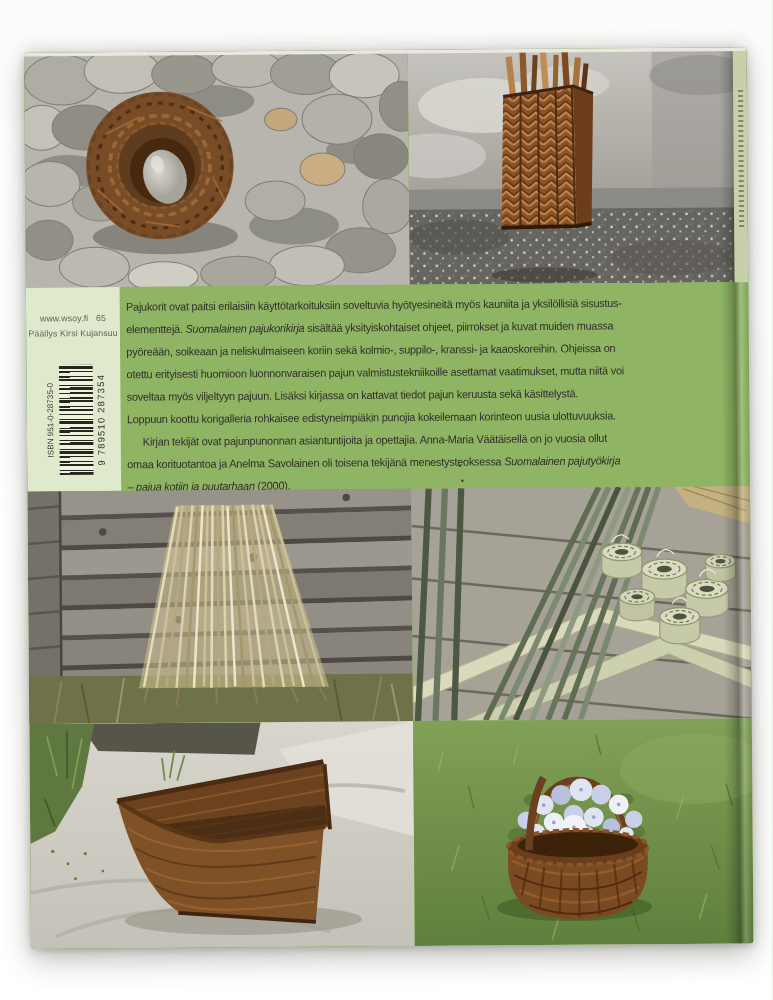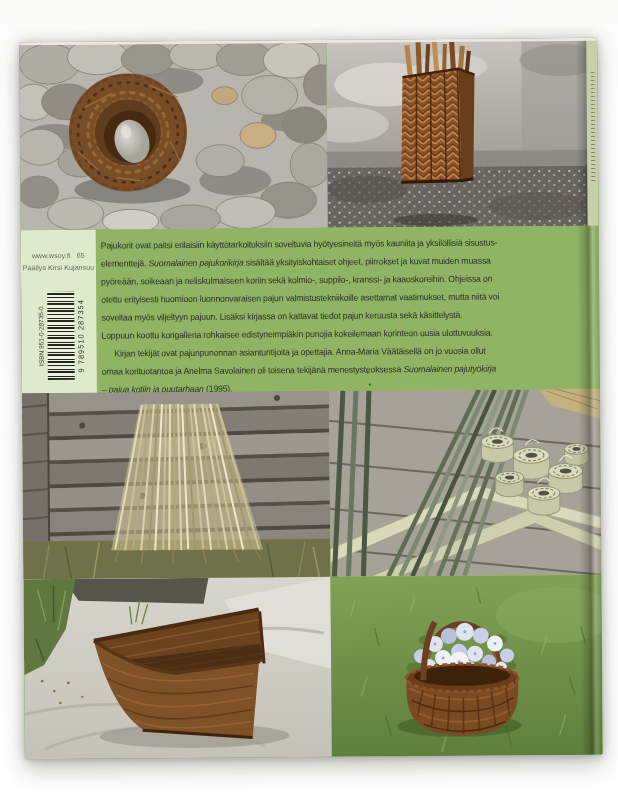--- a/index.html
+++ b/index.html
@@ -192,21 +192,21 @@
       </div>
       <div class="blurb">
           <div class="line"><span>Pajukorit ovat paitsi erilaisiin käyttötarkoituksiin soveltuvia hyötyesineitä myös kauniita ja yksilöllisiä sisustus-</span></div>
           <div class="line"><span>elementtejä. </span><span class="it">Suomalainen pajukorikirja</span><span> sisältää yksityiskohtaiset ohjeet, piirrokset ja kuvat muiden muassa</span></div>
           <div class="line"><span>pyöreään, soikeaan ja neliskulmaiseen koriin sekä kolmio-, suppilo-, kranssi- ja kaaoskoreihin. Ohjeissa on</span></div>
           <div class="line"><span>otettu erityisesti huomioon luonnonvaraisen pajun valmistustekniikoille asettamat vaatimukset, mutta niitä voi</span></div>
           <div class="line"><span>soveltaa myös viljeltyyn pajuun. Lisäksi kirjassa on kattavat tiedot pajun keruusta sekä käsittelystä.</span></div>
           <div class="line"><span>Loppuun koottu korigalleria rohkaisee edistyneimpiäkin punojia kokeilemaan korinteon uusia ulottuvuuksia.</span></div>
           <div class="line indent"><span>Kirjan tekijät ovat pajunpunonnan asiantuntijoita ja opettajia. Anna-Maria Väätäisellä on jo vuosia ollut</span></div>
           <div class="line"><span>omaa korituotantoa ja Anelma Savolainen oli toisena tekijänä menestysteoksessa </span><span class="it">Suomalainen pajutyökirja</span></div>
-          <div class="line"><span class="it">– pajua kotiin ja puutarhaan</span><span> (1995).</span></div>
+          <div class="line"><span class="it">– pajua kotiin ja puutarhaan</span><span> (2000).</span></div>
         </div>
       <div class="dot" style="left:345px;top:144px"></div>
       <div class="dot" style="left:347px;top:156px"></div>
     </div>
 
     <div class="row">
       <div class="ph" style="width:307px;height:186px">
         <svg viewBox="0 0 307 186" role="img" aria-label="Bundle of dried willow rods leaning against a grey log wall">
           <rect width="307" height="186" fill="#8b877e"></rect>
           <g transform="skewY(-1.2)">

